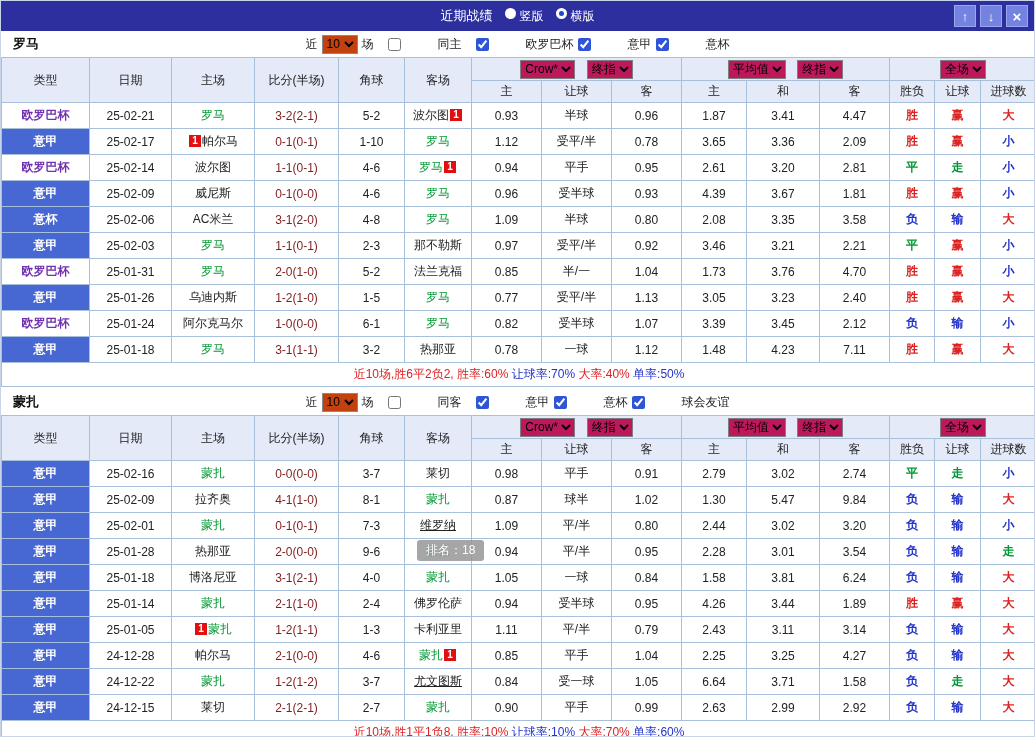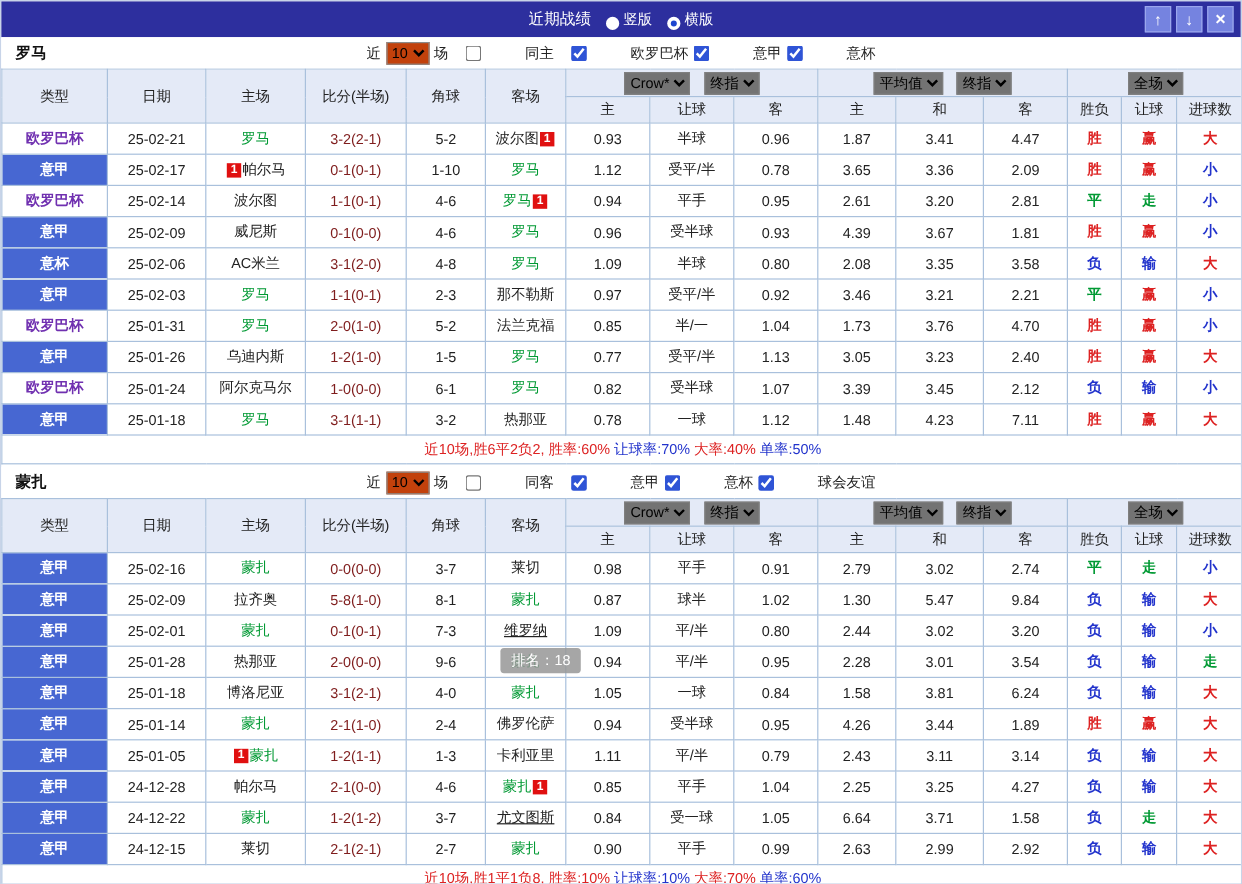--- a/index.html
+++ b/index.html
@@ -3,42 +3,42 @@
 <meta charset="utf-8">
 <style>
   * { margin:0; padding:0; box-sizing:border-box; }
   body { font-family:"Liberation Sans", sans-serif; background:#fff; }
   .page { width:1035px; height:737px; position:relative; background:#fff; font-size:12px; color:#222; overflow:hidden; border:1px solid #c8d4e8; }
 
   
   .titlebar { height:30px; background:#2d2f9e; display:flex; align-items:center; position:relative; color:#fff; }
   .tb-center { flex:1; display:flex; justify-content:center; align-items:center; gap:12px; }
   .tb-title { font-weight:normal; font-size:13px; }
-  .tb-radio { display:inline-flex; align-items:flex-end; gap:4px; font-size:12px; cursor:pointer; }
+  .tb-radio { display:inline-flex; align-items:flex-start; gap:4px; font-size:12px; cursor:pointer; }
   .rdot { width:11px; height:11px; border-radius:50%; background:#fff; display:inline-block; position:relative; }
   .rdot.checked::after { content:""; position:absolute; left:3px; top:3px; width:5px; height:5px; border-radius:50%; background:#1e46cf; }
   .tb-buttons { position:absolute; right:6px; top:4px; display:flex; gap:4px; }
   .tbbtn { width:22px; height:22px; background:#7583e0; border:1px solid #9aa6ec; color:#fff; display:flex; align-items:center; justify-content:center; font-size:13px; font-weight:bold; cursor:pointer; }
   .tbbtn.close { font-size:15px; }
 
   
   .team-row { height:26px; position:relative; display:flex; align-items:center; background:#fff; }
   .team-name { position:absolute; left:12px; font-weight:bold; font-size:13px; color:#111; }
   .filters { margin:0 auto; display:flex; align-items:center; gap:4px; font-size:12px; }
   .filters select { height:19px; font-size:12px; border:1px solid #8a8a8a; background:#c2410c; }
   .chk { display:inline-flex; align-items:center; cursor:pointer;gap:36px; }
   .chk input { accent-color:#2f54d6; width:13px; height:13px; margin-right:1px; }
   .chk.gap { margin-left:10px; margin-right:10px; }
 
   
   table.grid { width:1035px; border-collapse:collapse; table-layout:fixed; }
   .grid th, .grid td { border:1px solid #a9c0dc; text-align:center; overflow:hidden; white-space:nowrap; }
   .grid thead th { background:#e4eaf7; font-weight:normal; height:22px; font-size:12px; color:#222; }
   .grid thead tr.hrow1 th { height:23px; }
-  .ddcell select { height:19px; font-size:12px; border:1px solid #7f7f7f; background:#737373; margin:0 4px; }
+  .ddcell select { height:19px; font-size:12px; border:1px solid #7f7f7f; background:#be185d; margin:0 4px; }
   .grid tbody td { height:26px; font-size:12px; background:#fff; }
   .grid tbody td.serie  { background:#4767d2; color:#fff; font-weight:bold; }
   .grid tbody td.europa { background:#fff; color:#7030b0; font-weight:bold; }
   .tname.green { color:#009933; }
   .tname.und { text-decoration:underline; }
   .c-score { color:#7f1d1d; }
   .badge { display:inline-block; background:#e01010; color:#fff; font-size:10px; width:12px; height:12px; line-height:12px; margin:0 1px; font-weight:bold; vertical-align:1px; }
   td.r { color:#dd2222; font-weight:bold; }
   td.g { color:#009933; font-weight:bold; }
   td.b { color:#2233cc; font-weight:bold; }
@@ -422,21 +422,21 @@
     <td class="c-odds">3.02</td>
     <td class="c-odds">2.74</td>
     <td class="g">平</td>
     <td class="g">走</td>
     <td class="b">小</td>
   </tr>
           <tr>
     <td class="serie">意甲</td>
     <td>25-02-09</td>
     <td class="c-team"><span class="tname">拉齐奥</span></td>
-    <td class="c-score">5-8(1-0)</td>
+    <td class="c-score">4-1(1-0)</td>
     <td class="c-corner">8-1</td>
     <td class="c-team"><span class="tname green">蒙扎</span></td>
     <td class="c-odds">0.87</td>
     <td class="c-odds">球半</td>
     <td class="c-odds">1.02</td>
     <td class="c-odds">1.30</td>
     <td class="c-odds">5.47</td>
     <td class="c-odds">9.84</td>
     <td class="b">负</td>
     <td class="b">输</td>

